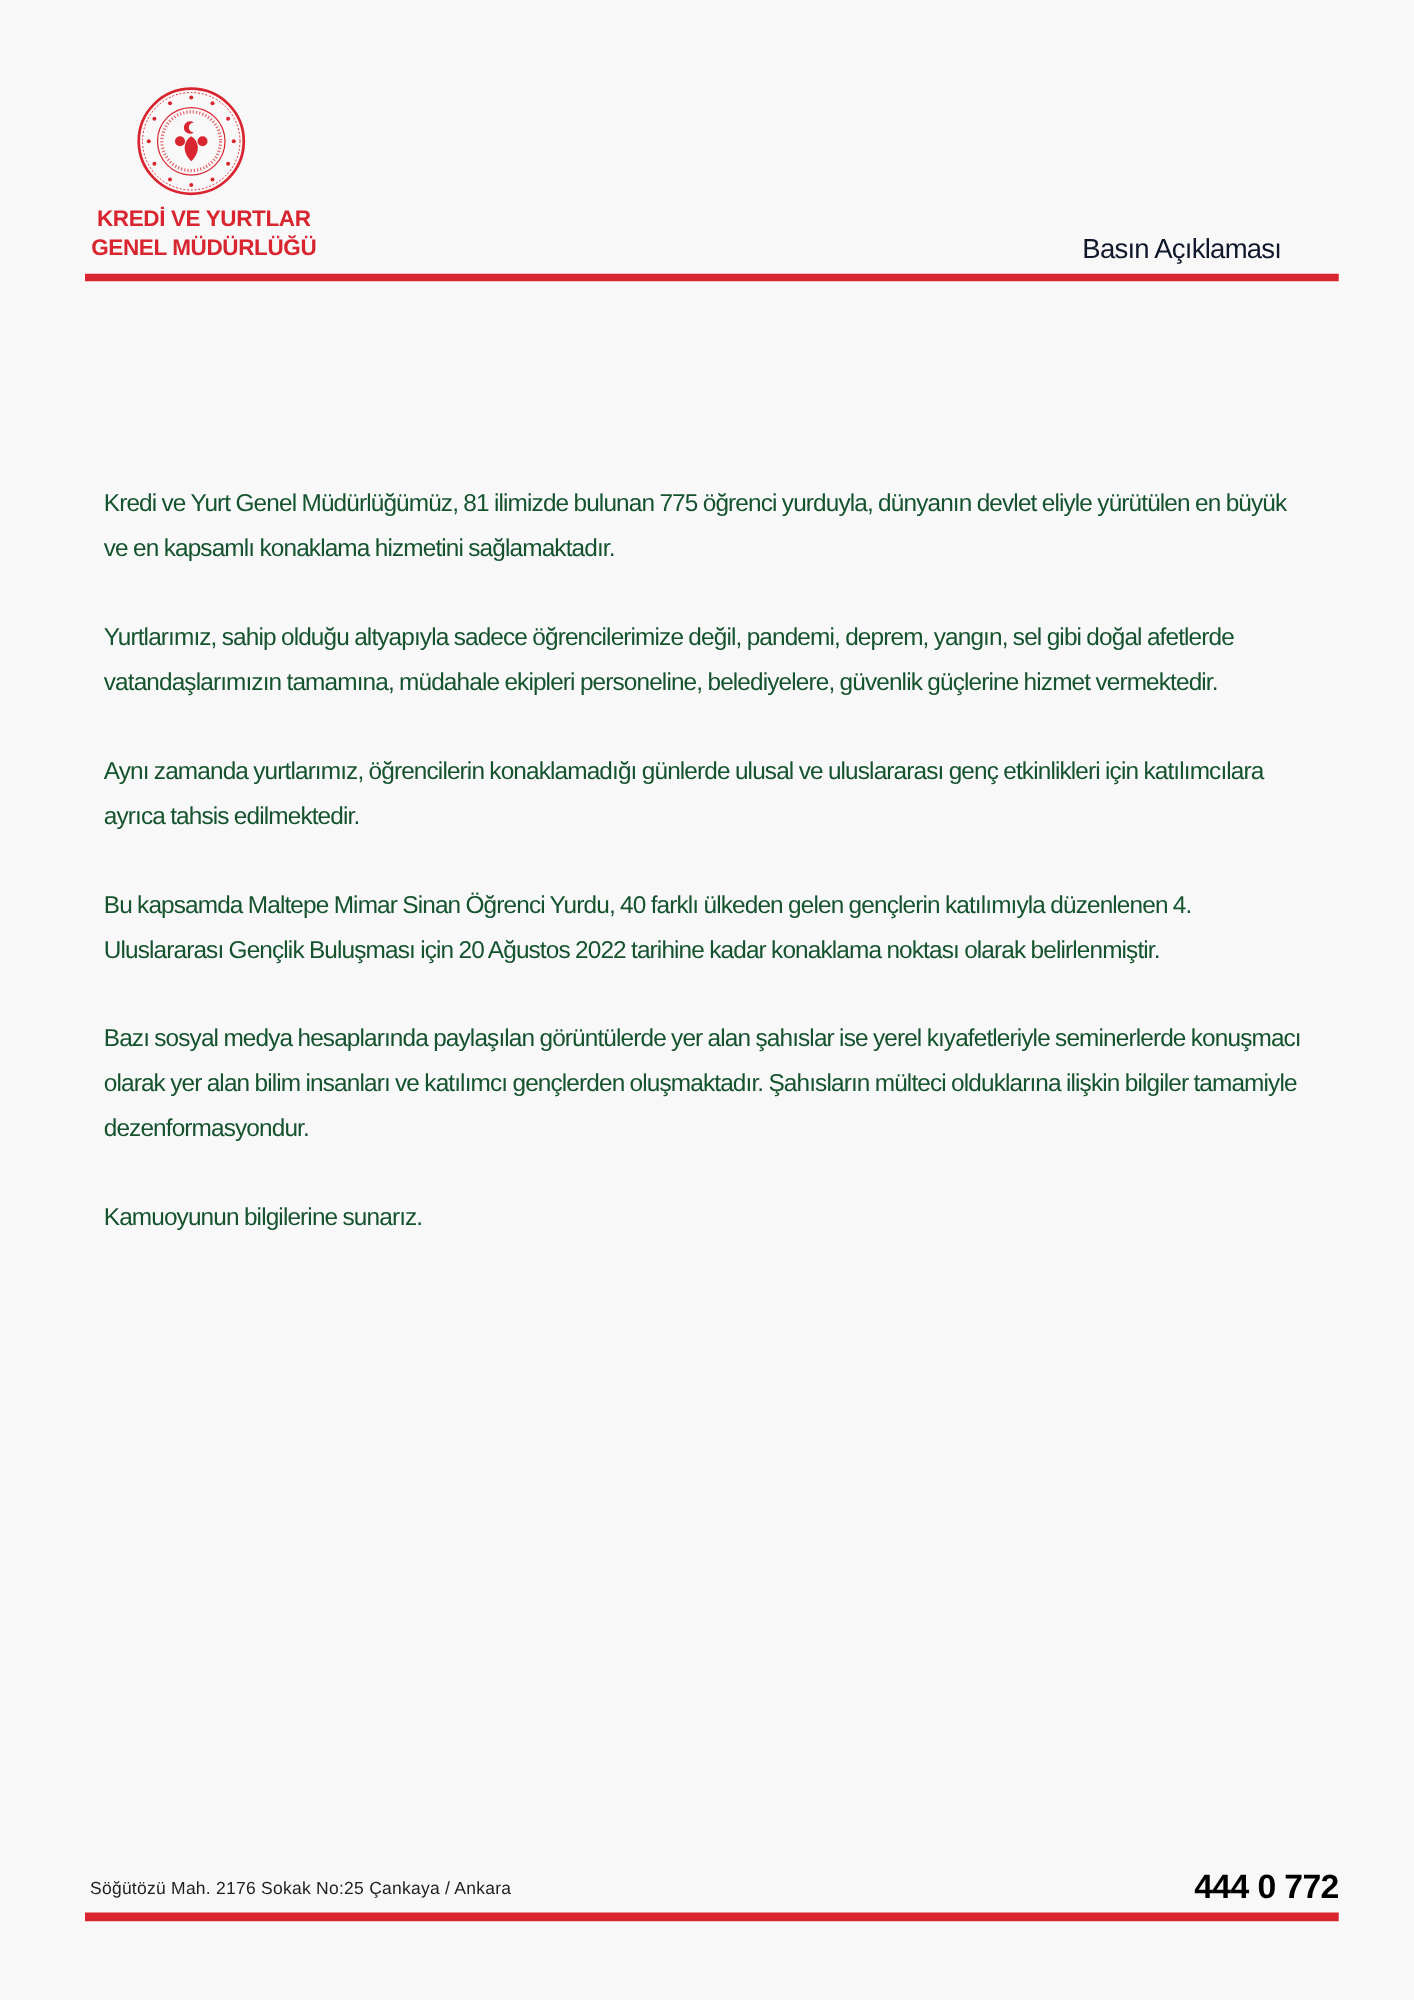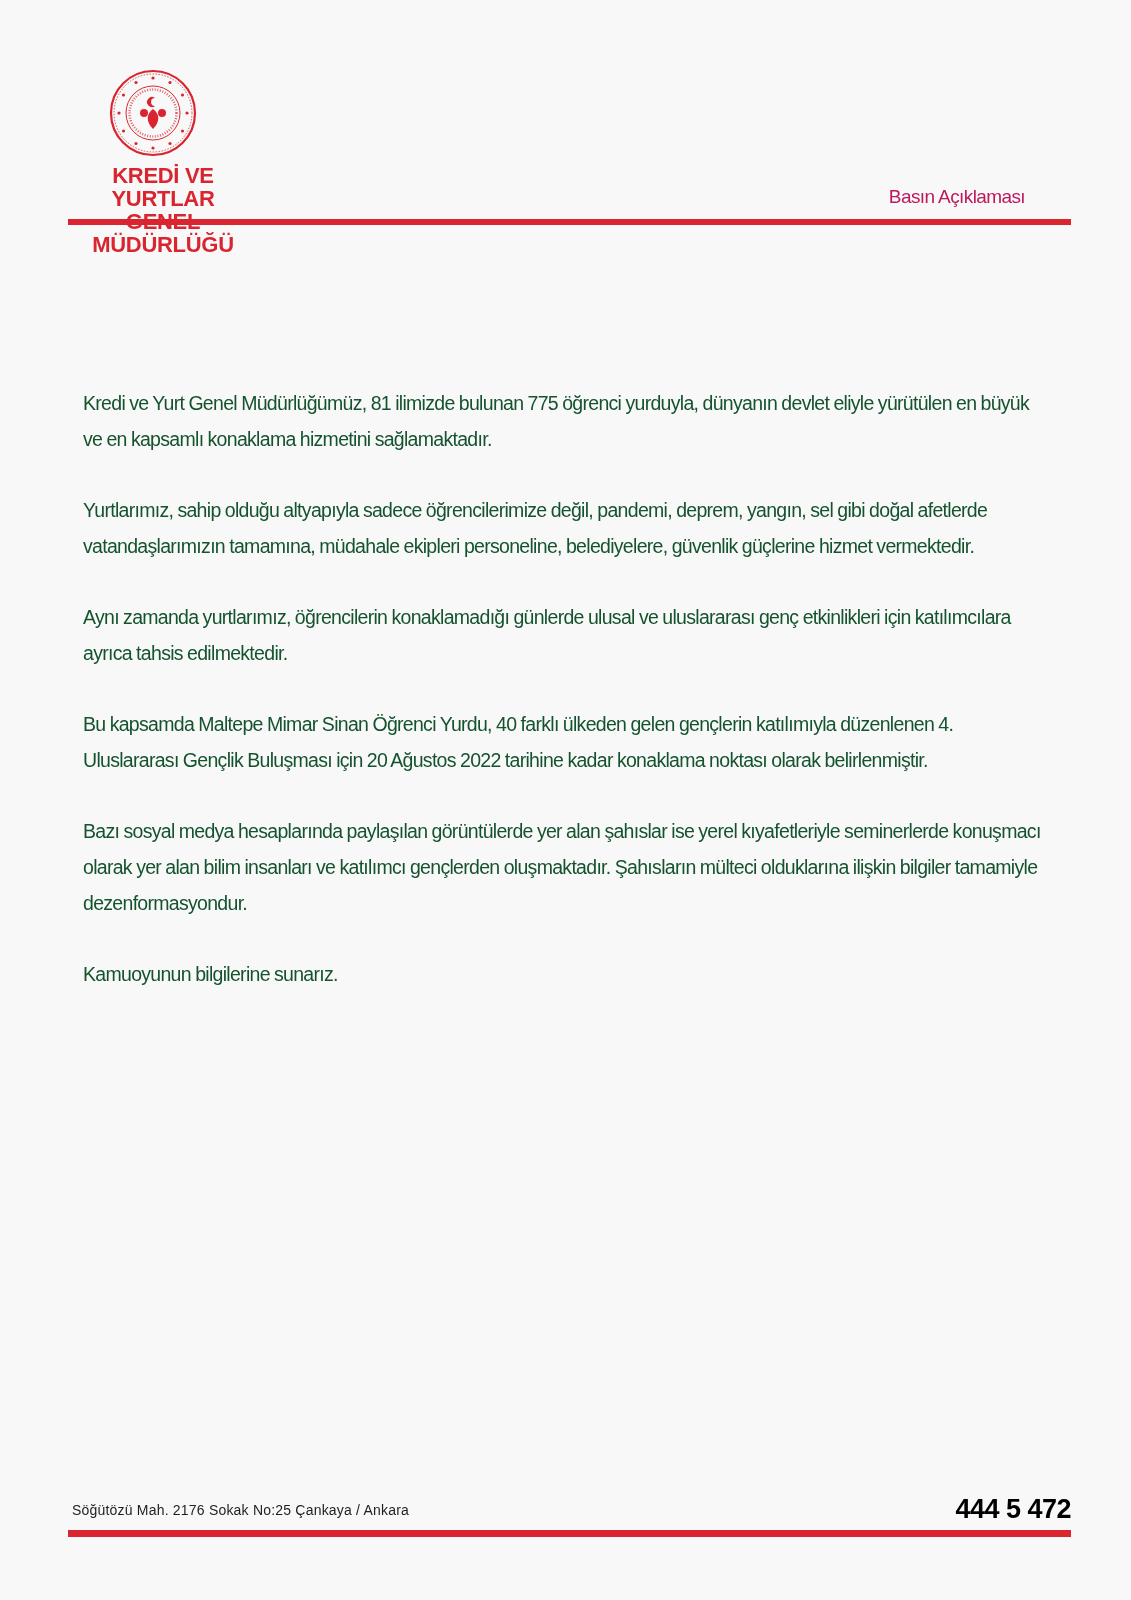--- a/index.html
+++ b/index.html
@@ -30,30 +30,30 @@
       height: 90px;
     }
     .org-name {
       position: absolute;
       left: 68px;
       top: 164px;
       width: 190px;
       text-align: center;
       color: #d9252f;
       font-weight: bold;
-      font-size: 22px;
+      font-size: 18px;
       line-height: 23px;
       letter-spacing: -0.3px;
     }
     .doc-type {
       position: absolute;
       right: 106px;
       top: 186px;
-      font-size: 19px;
-      color: #be185d;
+      font-size: 22px;
+      color: #0f172a;
       letter-spacing: -0.6px;
     }
     .rule {
       position: absolute;
       left: 68px;
       width: 1003px;
       height: 6px;
       background: #d9252f;
     }
     .rule.top { top: 219px; }
@@ -142,16 +142,16 @@
   <div class="content">
     <p>Kredi ve Yurt Genel Müdürlüğümüz, 81 ilimizde bulunan 775 öğrenci yurduyla, dünyanın devlet eliyle yürütülen en büyük ve en kapsamlı konaklama hizmetini sağlamaktadır.</p>
     <p>Yurtlarımız, sahip olduğu altyapıyla sadece öğrencilerimize değil, pandemi, deprem, yangın, sel gibi doğal afetlerde vatandaşlarımızın tamamına, müdahale ekipleri personeline, belediyelere, güvenlik güçlerine hizmet vermektedir.</p>
     <p>Aynı zamanda yurtlarımız, öğrencilerin konaklamadığı günlerde ulusal ve uluslararası genç etkinlikleri için katılımcılara ayrıca tahsis edilmektedir.</p>
     <p>Bu kapsamda Maltepe Mimar Sinan Öğrenci Yurdu, 40 farklı ülkeden gelen gençlerin katılımıyla düzenlenen 4. Uluslararası Gençlik Buluşması için 20 Ağustos 2022 tarihine kadar konaklama noktası olarak belirlenmiştir.</p>
     <p>Bazı sosyal medya hesaplarında paylaşılan görüntülerde yer alan şahıslar ise yerel kıyafetleriyle seminerlerde konuşmacı olarak yer alan bilim insanları ve katılımcı gençlerden oluşmaktadır. Şahısların mülteci olduklarına ilişkin bilgiler tamamiyle dezenformasyondur.</p>
     <p>Kamuoyunun bilgilerine sunarız.</p>
   </div>
 
   <div class="address">Söğütözü Mah. 2176 Sokak No:25 Çankaya / Ankara</div>
-  <div class="phone">444 5 472</div>
+  <div class="phone">444 0 772</div>
 
   <div class="rule bottom"></div>
 </div>
 
 </body></html>

